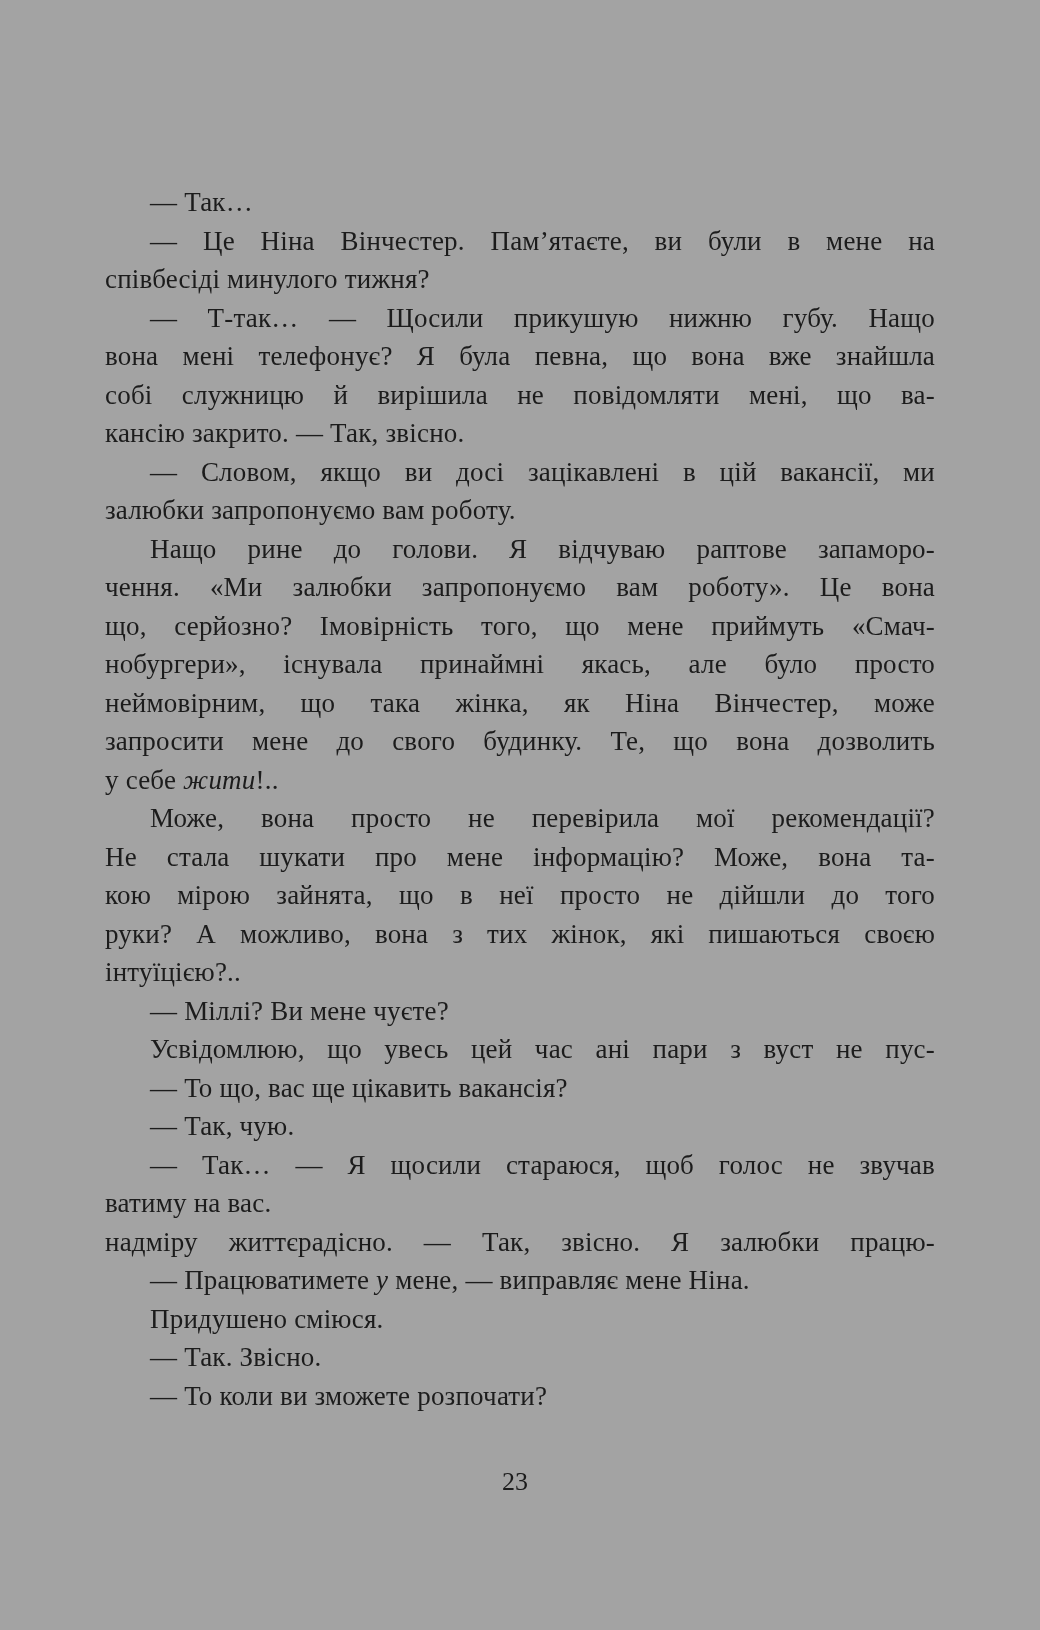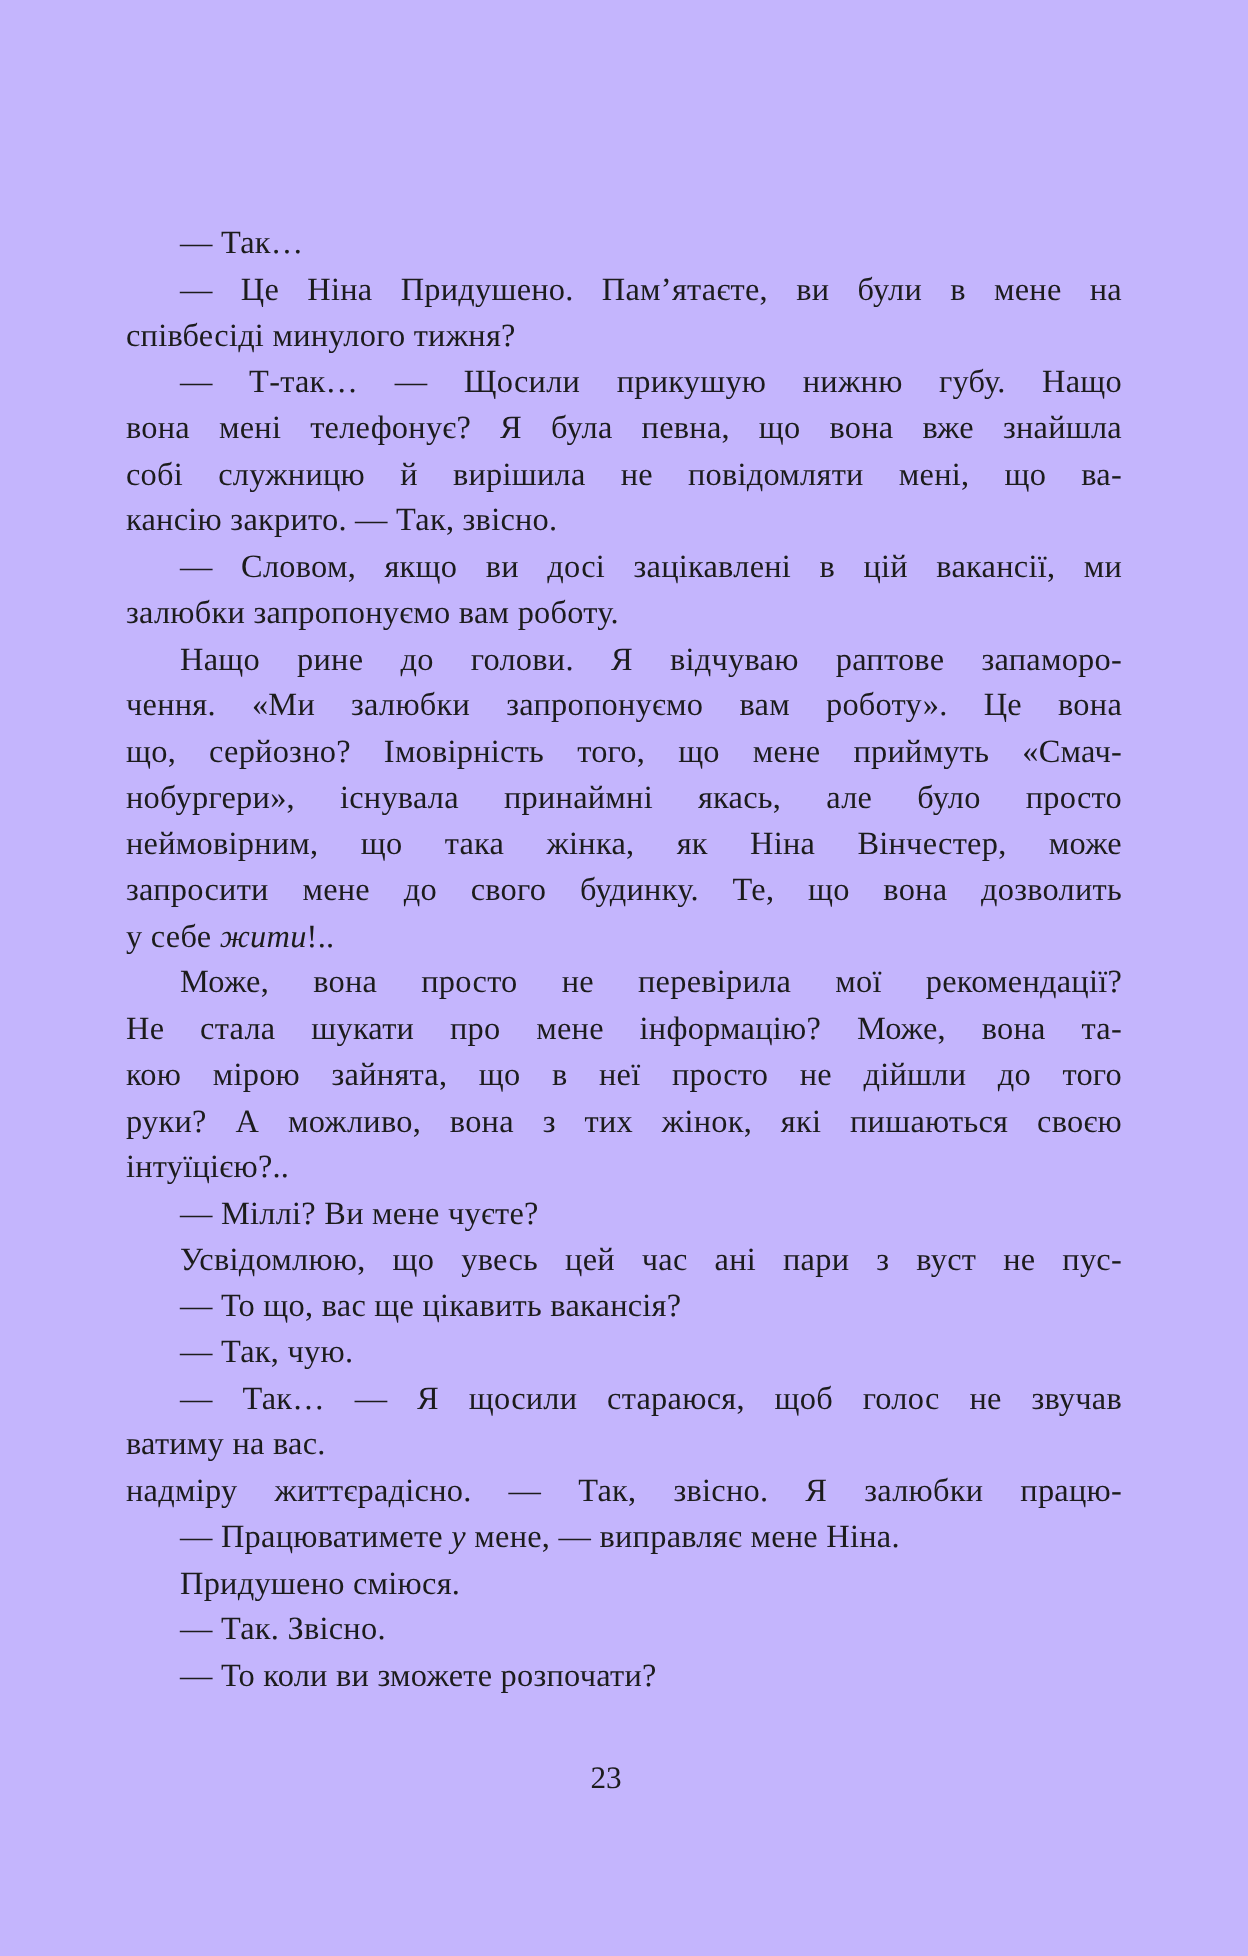--- a/index.html
+++ b/index.html
@@ -8,21 +8,21 @@
   }
   body {
     width: 1040px;
     height: 1630px;
     background: #ffffff;
   }
   .page {
     position: relative;
     width: 1040px;
     height: 1630px;
-    background: #c4b5fd;
+    background: #a3a3a3;
     overflow: hidden;
     font-family: "Liberation Serif", serif;
     color: #1c1c1c;
   }
   .text-block {
     position: absolute;
     left: 105px;
     top: 183px;
     width: 830px;
   }
@@ -45,37 +45,37 @@
   }
   .line.first {
     text-indent: 45px;
   }
   .line i {
     font-style: italic;
   }
   .page-number {
     position: absolute;
     top: 1467px;
-    left: 8px;
+    left: 18px;
     width: 994px;
     text-align: center;
     font-size: 26px;
     line-height: 30px;
   }
 </style>
 </head>
 <body>
 
 <div class="page">
   <div class="text-block">
       <div class="paragraph">
         <div class="line first last"><span>— Так…</span></div>
       </div>
       <div class="paragraph">
-        <div class="line first"><span>— Це Ніна Придушено. Пам’ятаєте, ви були в мене на</span></div>
+        <div class="line first"><span>— Це Ніна Вінчестер. Пам’ятаєте, ви були в мене на</span></div>
         <div class="line last"><span>співбесіді минулого тижня?</span></div>
       </div>
       <div class="paragraph">
         <div class="line first"><span>— Т-так… — Щосили прикушую нижню губу. Нащо</span></div>
         <div class="line"><span>вона мені телефонує? Я була певна, що вона вже знайшла</span></div>
         <div class="line"><span>собі служницю й вирішила не повідомляти мені, що ва-</span></div>
         <div class="line last"><span>кансію закрито. — Так, звісно.</span></div>
       </div>
       <div class="paragraph">
         <div class="line first"><span>— Словом, якщо ви досі зацікавлені в цій вакансії, ми</span></div>

